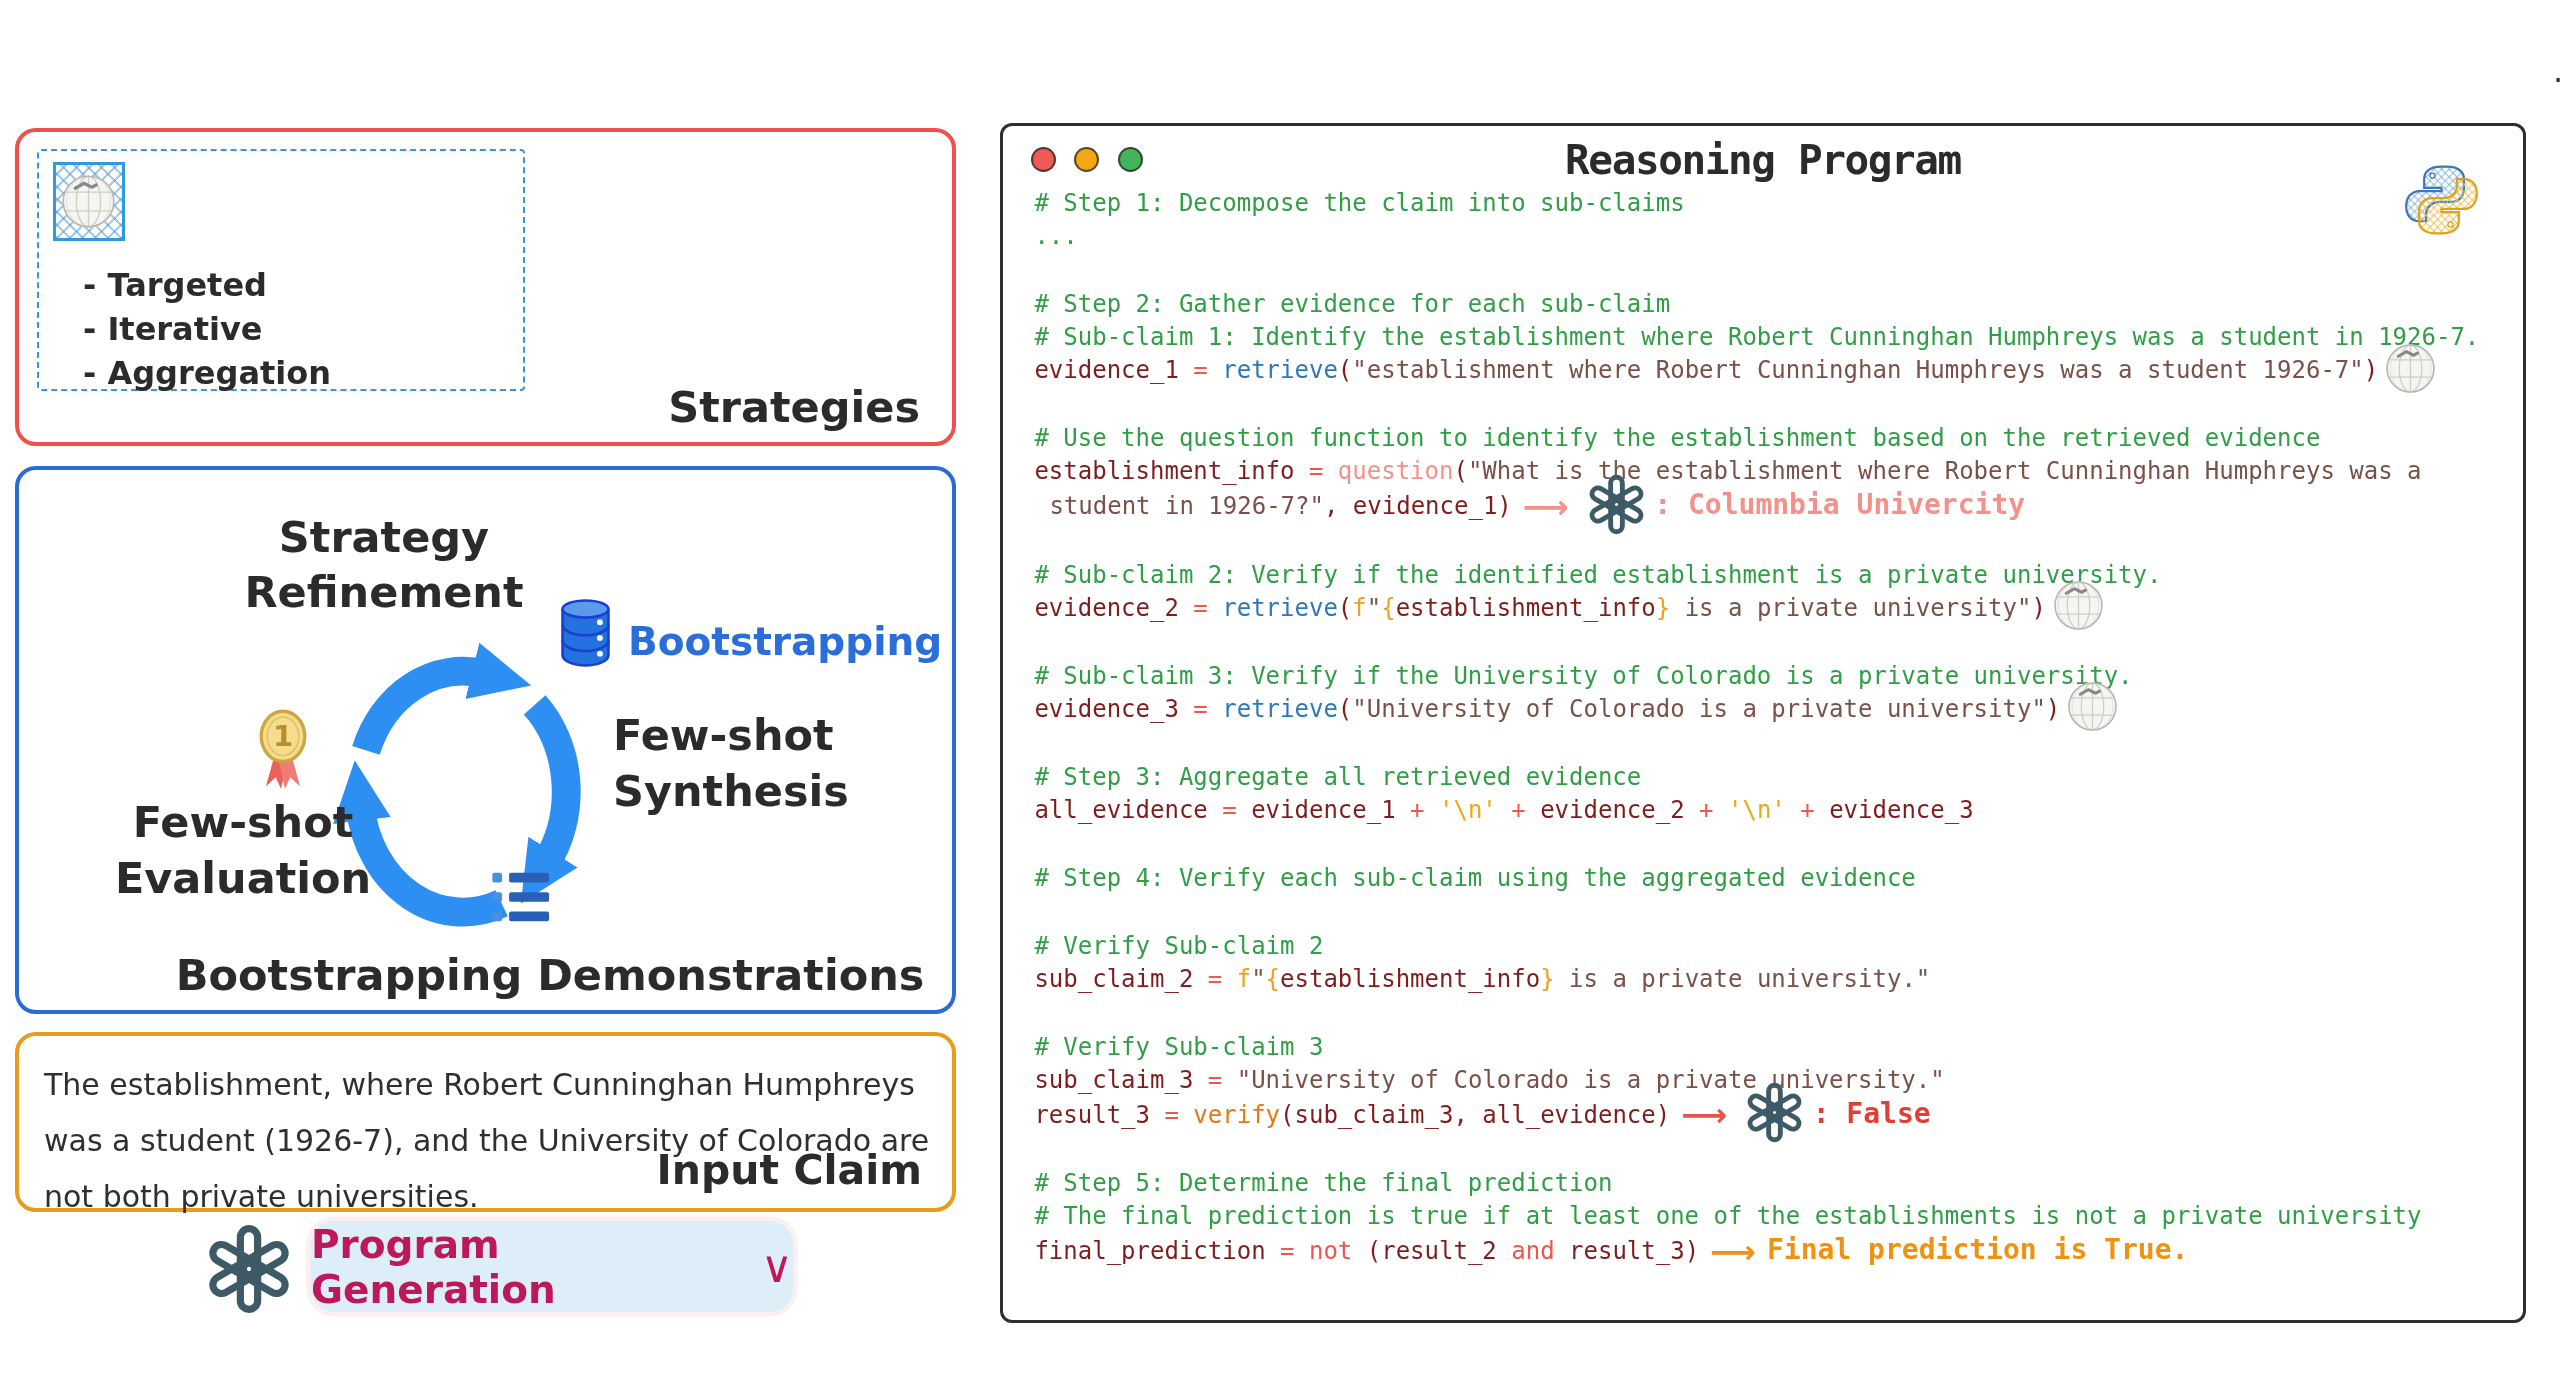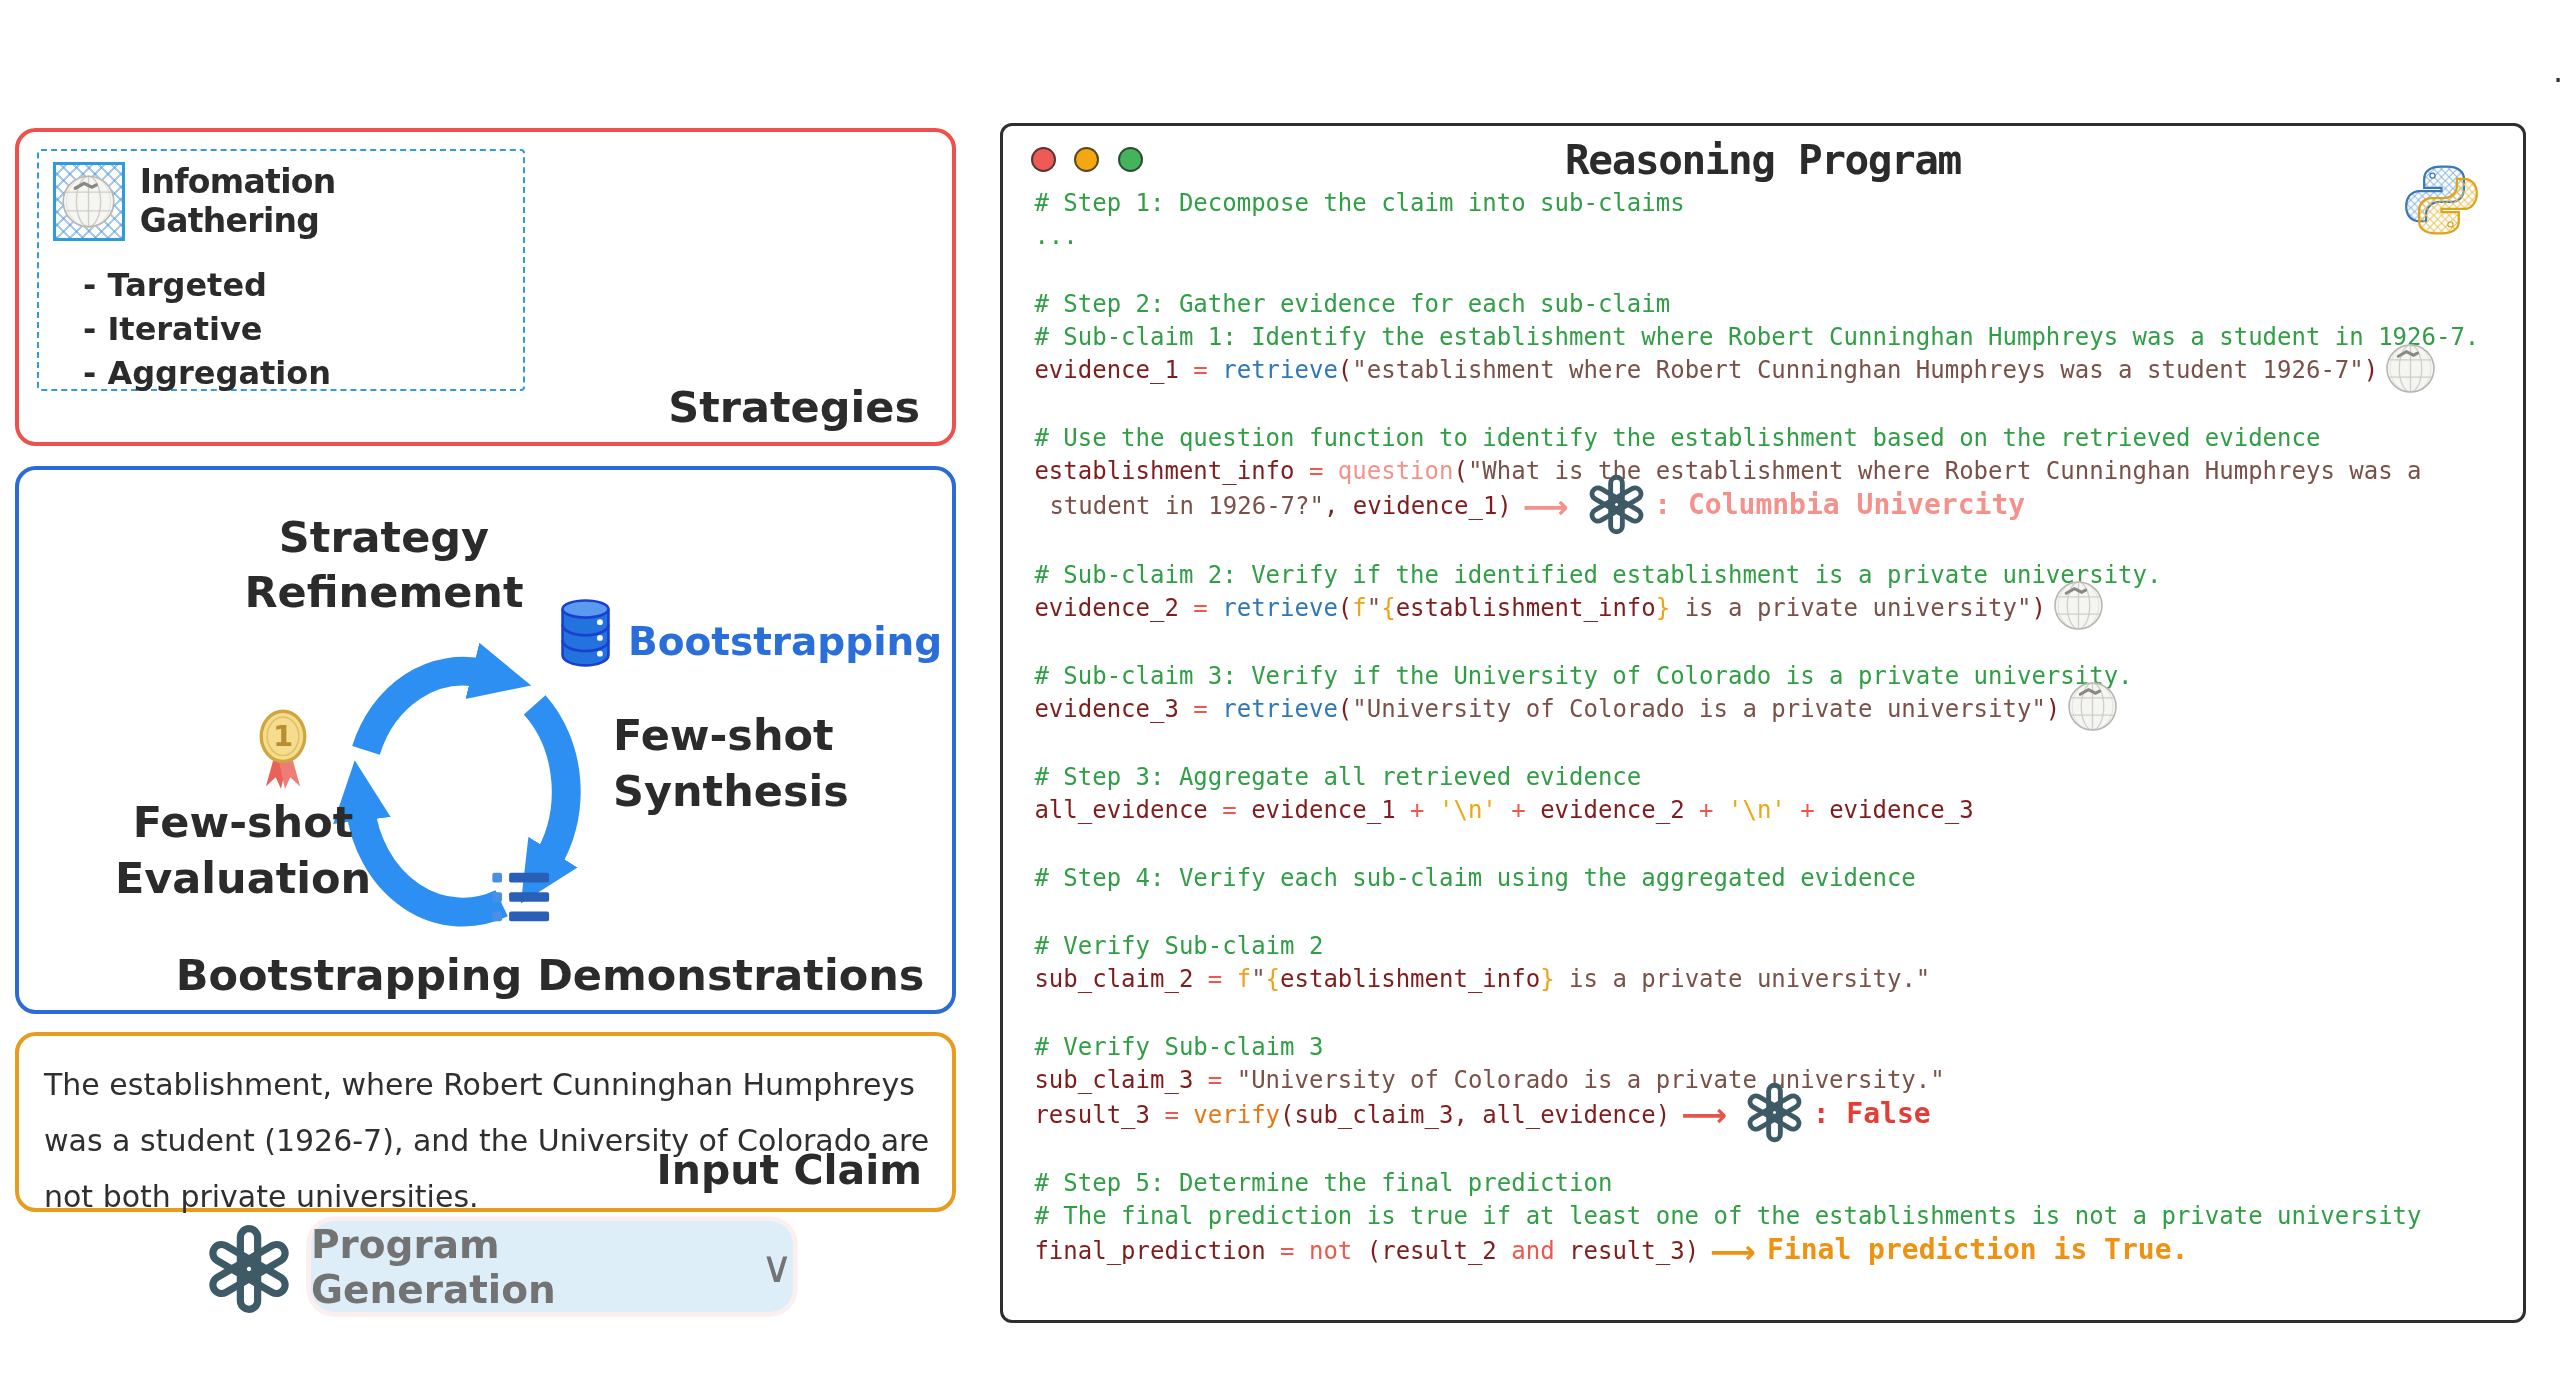--- a/index.html
+++ b/index.html
@@ -42,21 +42,21 @@
   #bootstrap-label{position:absolute;right:27.6px;bottom:9.6px;font-size:43px;font-weight:700;}
 
   
   #claim-text{position:absolute;left:25px;top:20.7px;width:895px;font-size:30px;line-height:56px;color:#2f2f2f;}
   #inputclaim-label{position:absolute;right:30px;bottom:13.8px;font-size:41px;font-weight:700;}
 
   
   #proggen-icon{position:absolute;left:201px;top:1221px;width:96px;height:96px;}
   #proggen-pill{position:absolute;left:311px;top:1221px;width:482px;height:91px;background:#ddeef8;border-radius:23.4px;
     box-shadow:0 0 0 4.8px #fbf0ef;display:flex;align-items:center;justify-content:center;gap:18px;
-    font-size:39px;color:#737373;font-weight:700;}
+    font-size:39px;color:#be185d;font-weight:700;}
   #proggen-chevron{font-size:44px;font-weight:400;}
 
   
   .dots{position:absolute;left:27.6px;top:20.7px;display:flex;gap:18.6px;}
   .dot{width:25px;height:25px;border-radius:50%;border:2.1px solid rgba(40,40,40,.75);box-sizing:border-box;}
   #panel-title{position:absolute;left:0;top:9.6px;width:100%;text-align:center;font-size:41px;font-weight:700;
     font-family:"DejaVu Sans Mono",monospace;letter-spacing:-1.4px;}
   #python-logo{position:absolute;right:43px;top:32px;width:77px;height:84px;}
 
   
@@ -164,21 +164,20 @@
 <div class="canvas">
 
   <div class="box" id="strategies">
     <div class="dash" id="dash-info">
       <div class="dash-head">
         <span class="hatch" id="wiki-hatch">
           <svg viewBox="0 0 100 100" width="55" height="55">
               <use href="#sym-wiki"></use>
             </svg>
         </span>
-        <span class="dash-title">Infomation Gathering</span>
       </div>
       <div class="dash-items">
         <div>- Targeted</div>
         <div>- Iterative</div>
         <div>- Aggregation</div>
       </div>
     </div>
     <div id="strategies-label">Strategies</div>
   </div>
 

